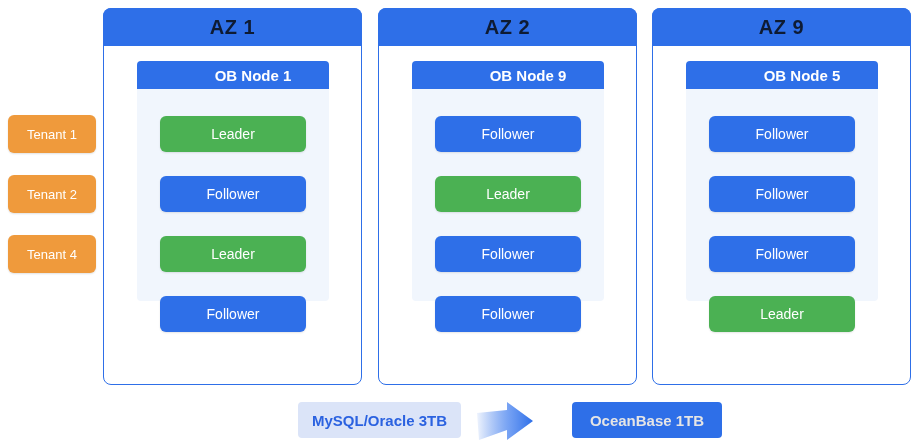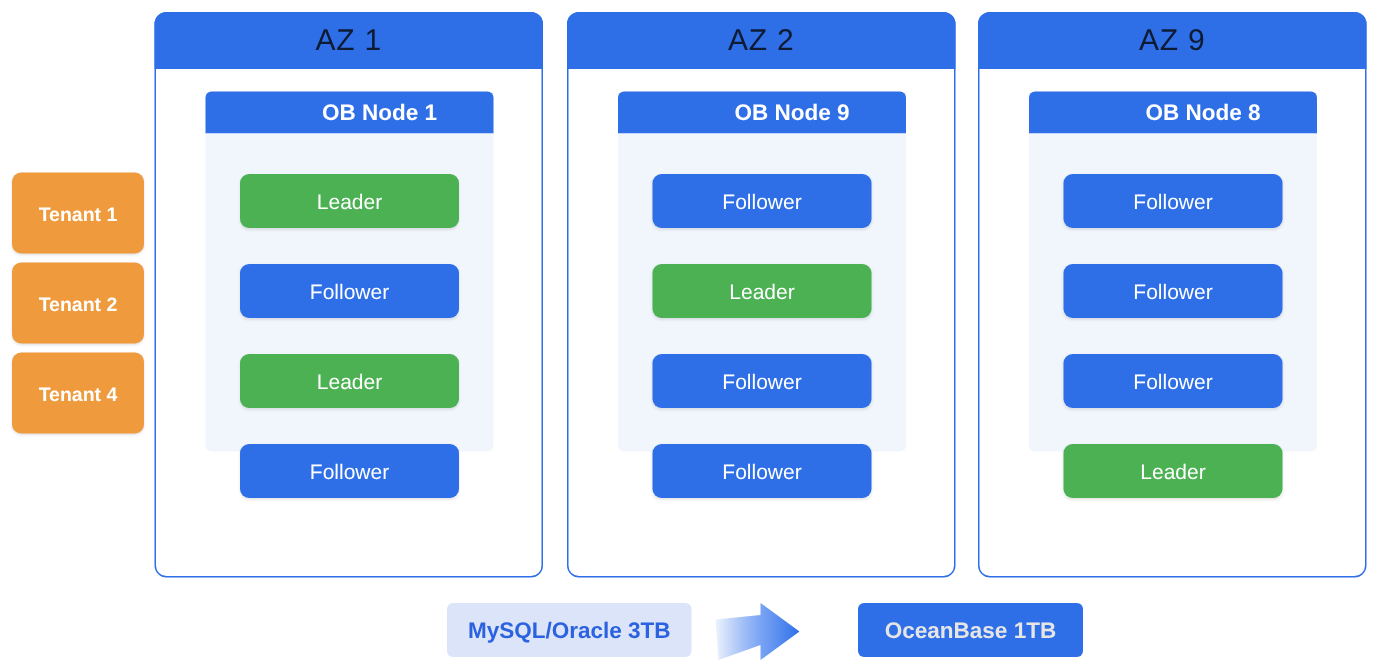--- a/index.html
+++ b/index.html
@@ -10,42 +10,42 @@
     --light-box:#dbe4f8;
     --header-text:#0e1b33;
     --src-text:#2b62e0;
   }
   *{box-sizing:border-box;margin:0;padding:0;}
   body{background:#fff;font-family:"Liberation Sans","DejaVu Sans",sans-serif;}
   .canvas{position:relative;width:920px;height:448px;background:#fff;overflow:hidden;}
 
   
   .tenant{
-    position:absolute;left:8px;width:88px;height:54px;
+    position:absolute;left:8px;width:88px;height:38px;
     background:var(--orange);border-radius:6px;
-    color:#fff;font-weight:bold;font-size:13px;
+    color:#fff;font-weight:normal;font-size:13px;
     display:flex;align-items:center;justify-content:center;
     box-shadow:0 1px 2px rgba(0,0,0,.12);
   }
   .tenant:nth-of-type(1){top:115px;}
   .tenant:nth-of-type(2){top:175px;}
   .tenant:nth-of-type(3){top:235px;}
   .tenant:nth-of-type(4){top:295px;}
 
   
   .zone{
     position:absolute;top:8px;width:259px;height:377px;
     border:1px solid var(--blue);border-radius:8px;background:#fff;
   }
   .zone.z0{left:103px;} .zone.z1{left:378px;} .zone.z2{left:652px;}
   .zone-header{
     height:38px;margin:-1px -1px 12px -1px;
     background:var(--blue);border-radius:8px 8px 0 0;
     display:flex;align-items:center;justify-content:center;
-    color:var(--header-text);font-weight:normal;font-size:20px;letter-spacing:.5px;
+    color:var(--header-text);font-weight:bold;font-size:20px;letter-spacing:.5px;
   }
   .node-header{
     position:absolute;left:33px;top:52px;width:192px;height:28px;
     background:var(--blue);border-radius:4px 4px 0 0;
     display:flex;align-items:center;justify-content:center;
     color:#fff;font-weight:bold;font-size:15px;padding-left:40px;
   }
   .node-panel{
     position:absolute;left:33px;top:80px;width:192px;height:212px;
     background:var(--panel);border-radius:0 0 4px 4px;
@@ -101,21 +101,21 @@
     <div class="node-panel">
       <div class="replica r0">Follower</div>
       <div class="replica r1 leader">Leader</div>
       <div class="replica r2">Follower</div>
       <div class="replica r3">Follower</div>
     </div>
   </div>
 
   <div class="zone z2">
     <div class="zone-header">AZ 9</div>
-    <div class="node-header">OB Node 8</div>
+    <div class="node-header">OB Node 5</div>
     <div class="node-panel">
       <div class="replica r0">Follower</div>
       <div class="replica r1">Follower</div>
       <div class="replica r2">Follower</div>
       <div class="replica r3 leader">Leader</div>
     </div>
   </div>
 
   <div class="src-box">MySQL/Oracle 3TB</div>
   <svg class="arrow" viewBox="0 0 56 40" xmlns="http://www.w3.org/2000/svg">

